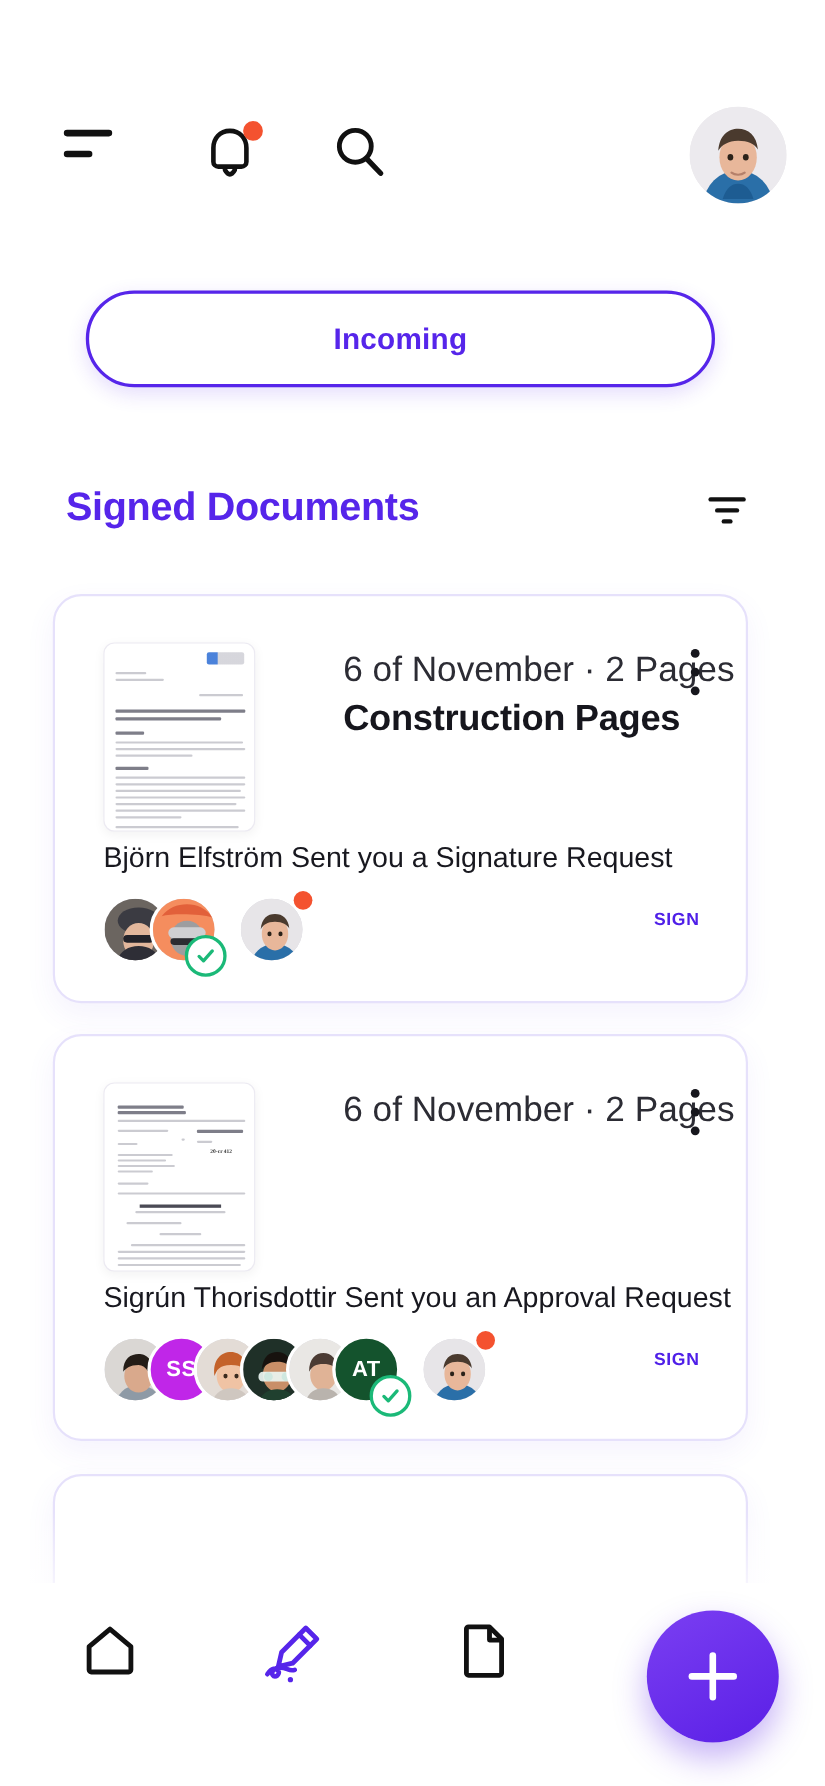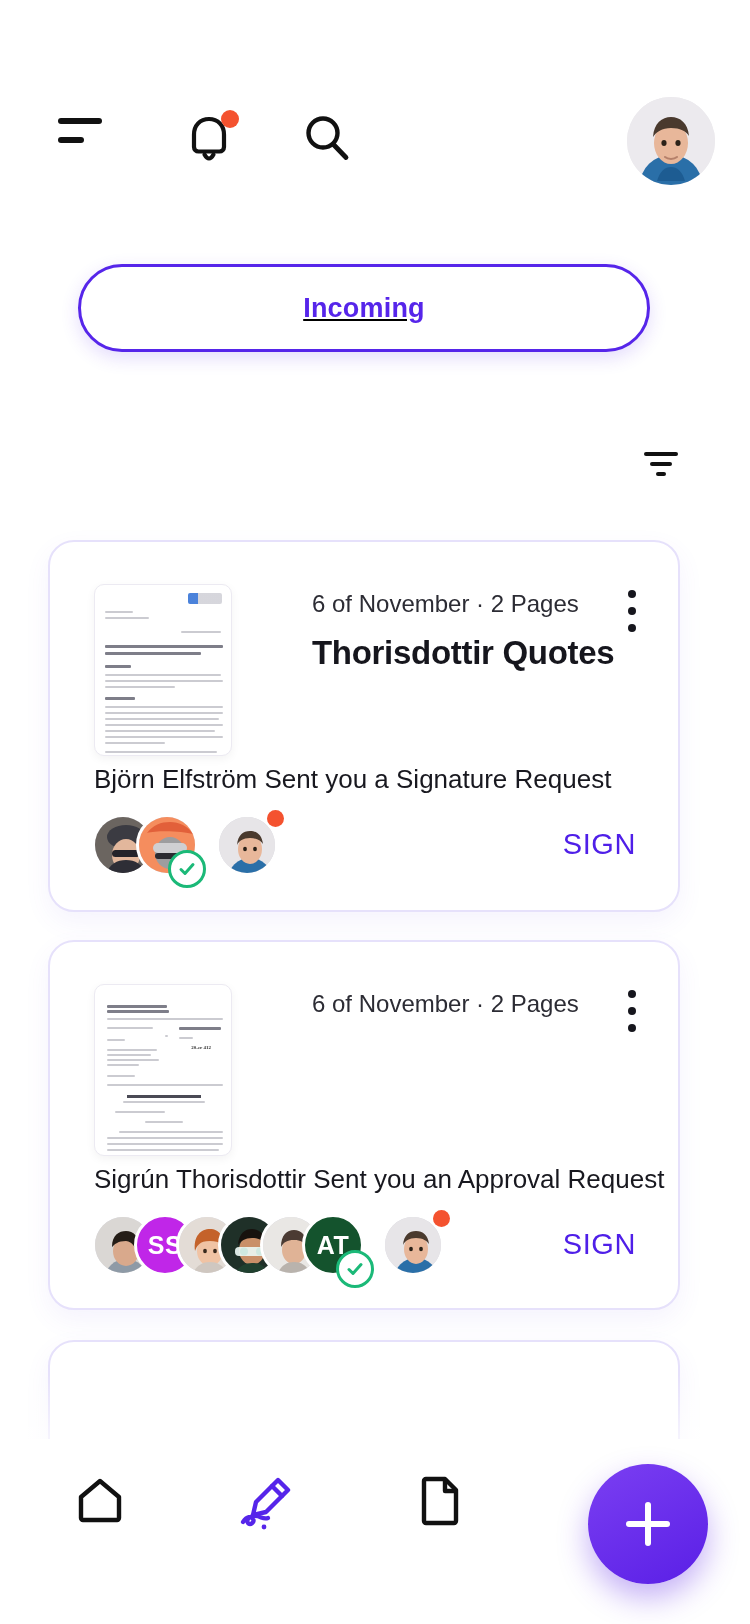--- a/index.html
+++ b/index.html
@@ -29,21 +29,21 @@
   .search-wrap { position: absolute; left: 299px; top: 14px; width: 56px; height: 56px; }
 
   .avatar-top {
     position: absolute; right: 35px; top: 1px; width: 88px; height: 88px; border-radius: 50%;
     overflow: hidden; background: #e9e7ea;
   }
 
   
   .tabs {
     position: absolute; left: 78px; top: 264px; width: 572px; height: 88px;
-    background: #f4f4f6; border-radius: 44px; display: flex; align-items: center; text-decoration: underline;
+    background: #f4f4f6; border-radius: 44px; display: flex; align-items: center;
   }
   .tab {
     flex: 1; height: 88px; display: flex; align-items: center; justify-content: center;
     font-size: 27px; font-weight: bold; color: #1a1a22; letter-spacing: .2px;
     cursor: pointer; border-radius: 44px; background: transparent;
   }
   .tab.active {
     background: #ffffff; color: #5625ea; border: 3px solid #5625ea;
     box-shadow: 0 6px 18px rgba(86,37,234,.16);
   }
@@ -86,21 +86,21 @@
   .tl.dark { background: #70707c; opacity: .9; }
   .thumb .center-title {
     position: absolute; left: 32px; width: 74px; height: 3px; background: #4a4a55;
   }
   .thumb .caseno {
     position: absolute; right: 20px; font-size: 5px; color: #333; font-weight: bold;
     font-family: "Liberation Serif", serif;
   }
 
   .meta {
-    position: absolute; left: 262px; top: 48px; font-size: 24px; color: #2c2c34;
+    position: absolute; left: 262px; top: 48px; font-size: 32px; color: #2c2c34;
   }
   .doc-title {
     position: absolute; left: 262px; top: 92px; font-size: 33px; font-weight: bold;
     color: #16161d; letter-spacing: -.3px;
   }
   .kebab { position: absolute; right: 42px; top: 48px; width: 8px; height: 42px; cursor: pointer; }
   .kebab i { display: block; width: 8px; height: 8px; border-radius: 50%; background: #16161d; margin-bottom: 9px; }
   .kebab i:last-child { margin-bottom: 0; }
 
   .sender {
@@ -112,35 +112,35 @@
   .avrow { position: absolute; left: 42px; height: 64px; }
   #card1 .avrow { top: 272px; }
   #card2 .avrow { top: 272px; }
 
   .av {
     position: absolute; top: 0; width: 62px; height: 62px; border-radius: 50%;
     border: 3px solid #fff; overflow: hidden; background: #d9d9e0;
   }
   .av.initials {
     display: flex; align-items: center; justify-content: center;
-    color: #fff; font-size: 25px; font-weight: bold; letter-spacing: .5px;
+    color: #fff; font-size: 20px; font-weight: bold; letter-spacing: .5px;
   }
   .check {
     position: absolute; width: 38px; height: 38px; border-radius: 50%;
     background: #fff; border: 3px solid #1bb978; display: flex;
     align-items: center; justify-content: center; top: 36px;
   }
   .check svg { width: 20px; height: 20px; }
   .solo { position: absolute; top: 0; }
   .solo .dot {
     position: absolute; right: -6px; top: -4px; width: 17px; height: 17px;
     border-radius: 50%; background: #f4522f;
   }
   .sign {
-    position: absolute; right: 42px; font-size: 29px; font-weight: normal;
+    position: absolute; right: 42px; font-size: 16px; font-weight: bold;
     color: #4f1fe8; letter-spacing: .6px; cursor: pointer;
   }
   #card1 .sign { top: 286px; }
   #card2 .sign { top: 286px; }
 
   
   .fade {
     position: absolute; left: 0; bottom: 0; width: 750px; height: 250px;
     background: linear-gradient(180deg, rgba(255,255,255,0) 0%, #fff 42%, #fff 100%);
     pointer-events: none;
@@ -203,20 +203,21 @@
         <path d="M38 60c3 2.5 9 2.5 12 0" stroke="#b5806a" stroke-width="2" fill="none" stroke-linecap="round"></path>
       </svg>
     </div>
   </div>
 
   <div class="tabs">
     <div class="tab active">Incoming</div>
   </div>
 
   <div class="sect">
+    <div class="sect-title">Signed Documents</div>
     <div class="filter-icon">
       <i class="f1"></i>
         <i class="f2"></i>
         <i class="f3"></i>
     </div>
   </div>
 
   <div class="card" id="card1">
     <div class="thumb">
       <span class="logo"></span>
@@ -234,21 +235,21 @@
       <span class="tl" style="left:10px;top:127px;width:118px;"></span>
       <span class="tl" style="left:10px;top:133px;width:114px;"></span>
       <span class="tl" style="left:10px;top:139px;width:118px;"></span>
       <span class="tl" style="left:10px;top:145px;width:110px;"></span>
       <span class="tl" style="left:10px;top:151px;width:118px;"></span>
       <span class="tl" style="left:10px;top:157px;width:60px;"></span>
       <span class="tl" style="left:10px;top:166px;width:112px;"></span>
     </div>
 
     <div class="meta">6 of November ·  2 Pages</div>
-    <div class="doc-title">Thorisdottir Quotes</div>
+    <div class="doc-title">Construction Pages</div>
 
     <div class="kebab">
       <i></i>
         <i></i>
         <i></i>
     </div>
 
     <div class="sender">Björn Elfström Sent you a Signature Request</div>
 
     <div class="avrow">

